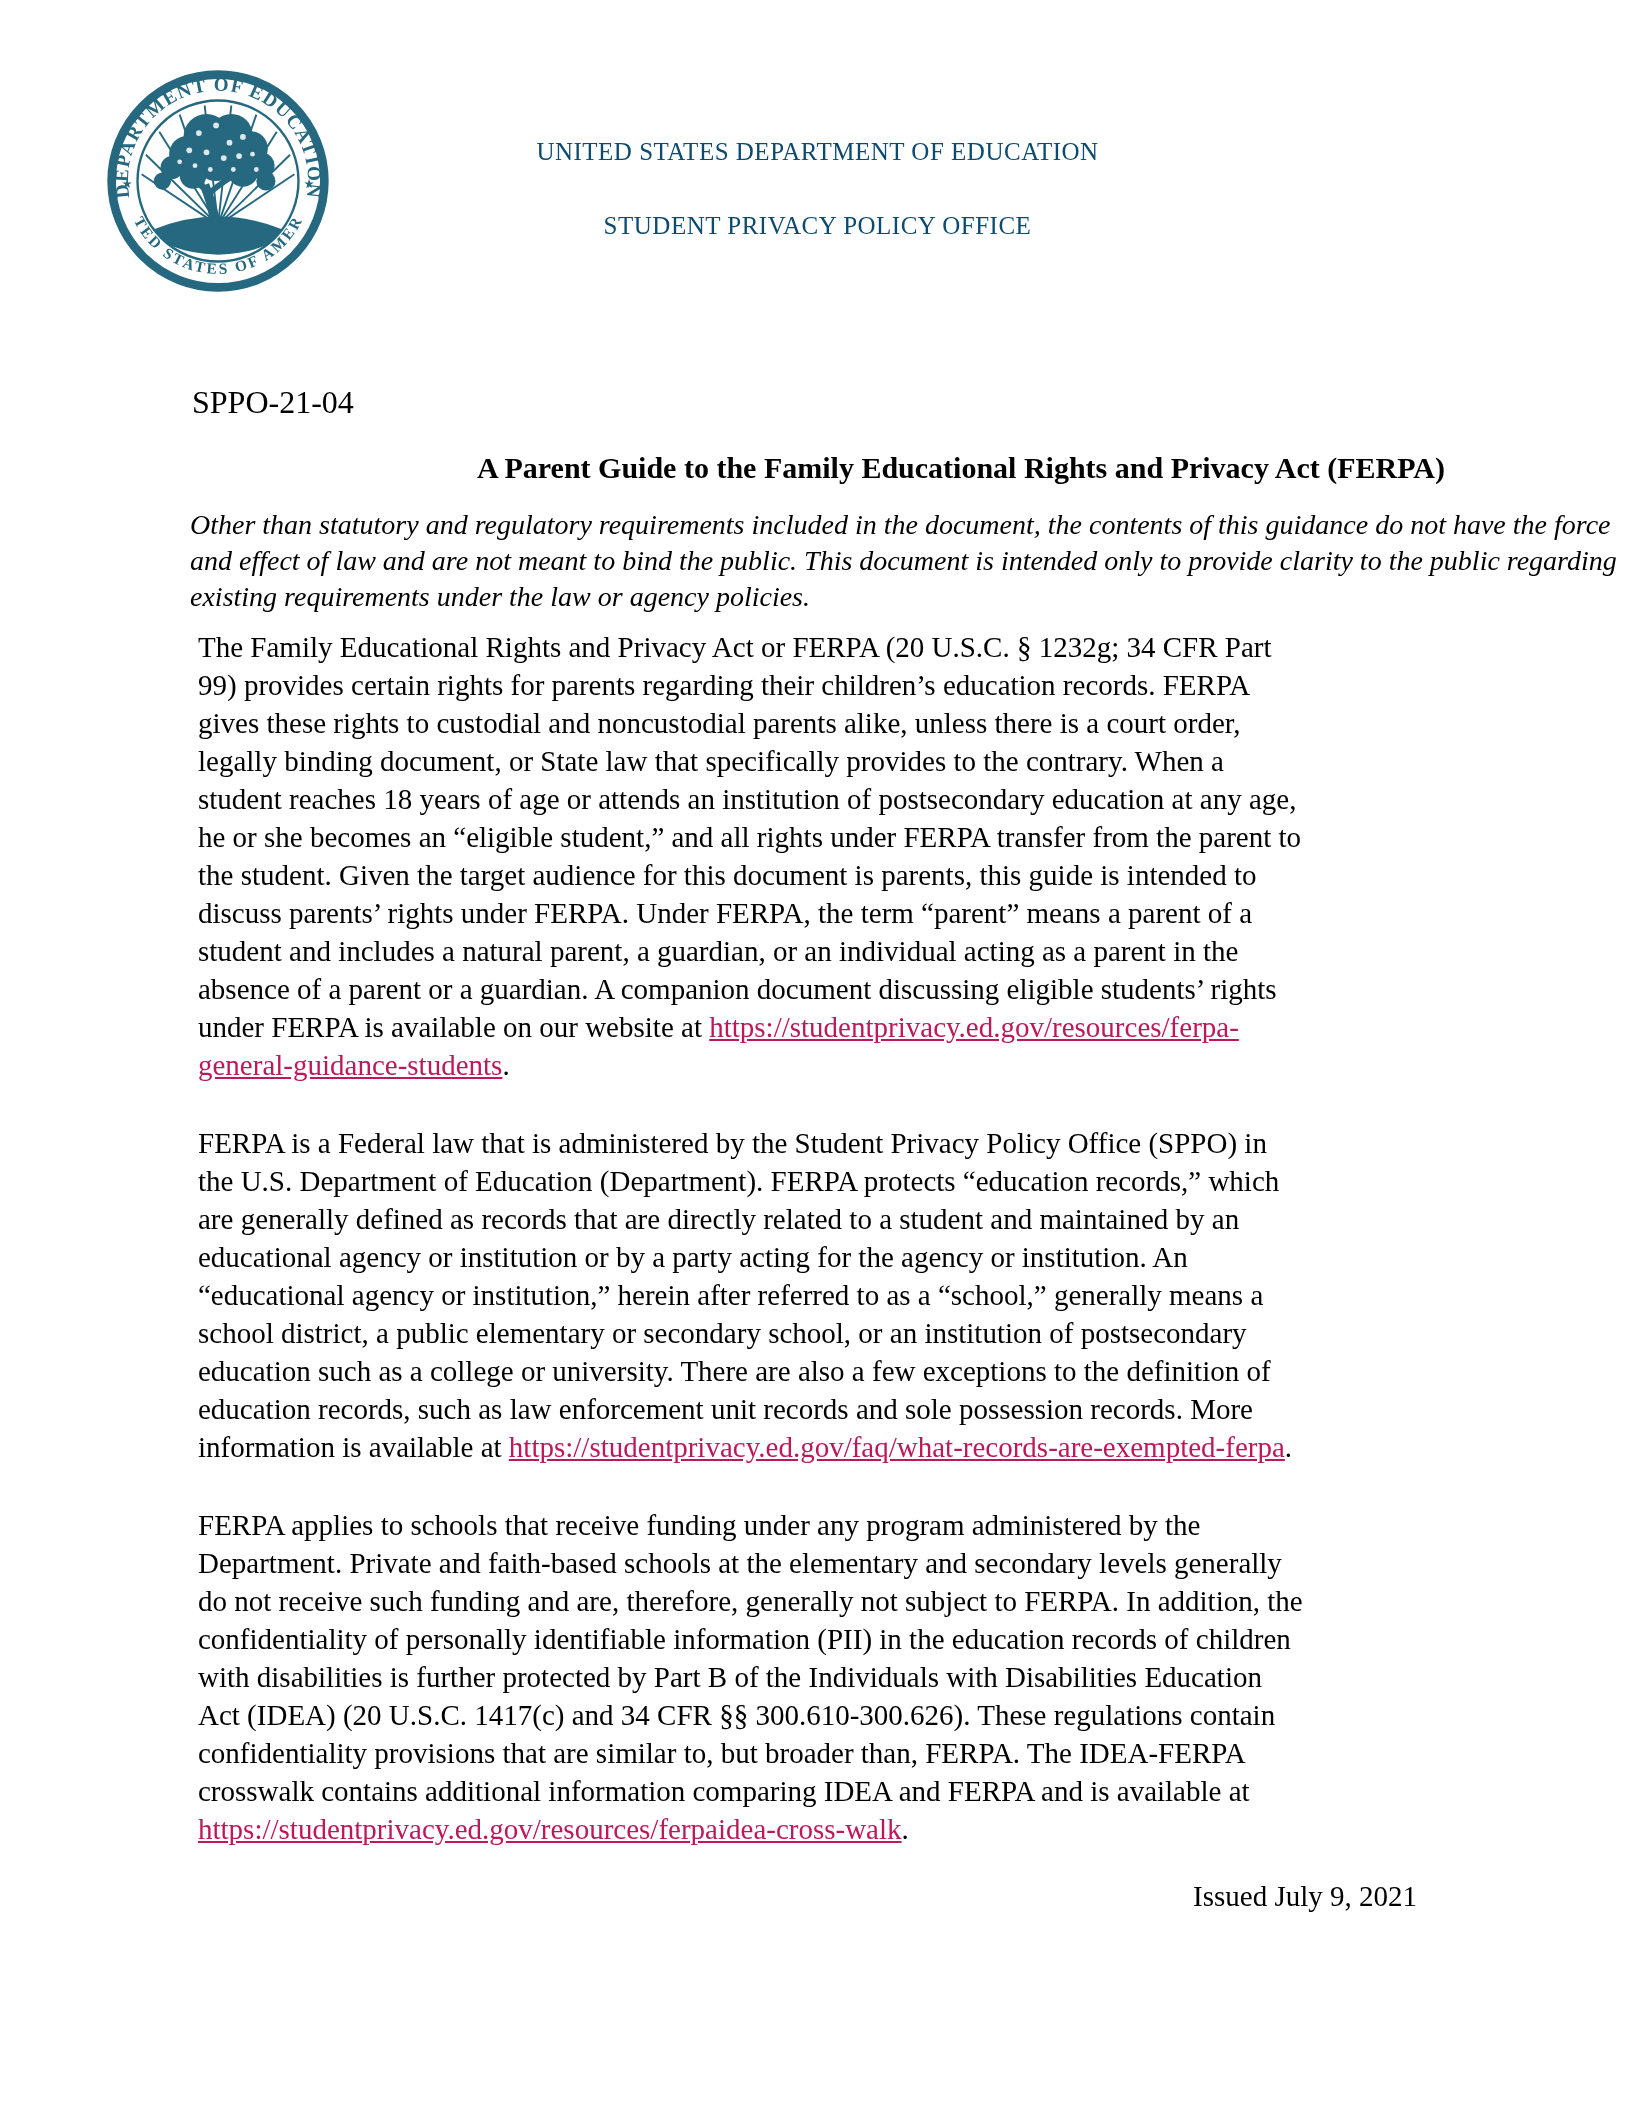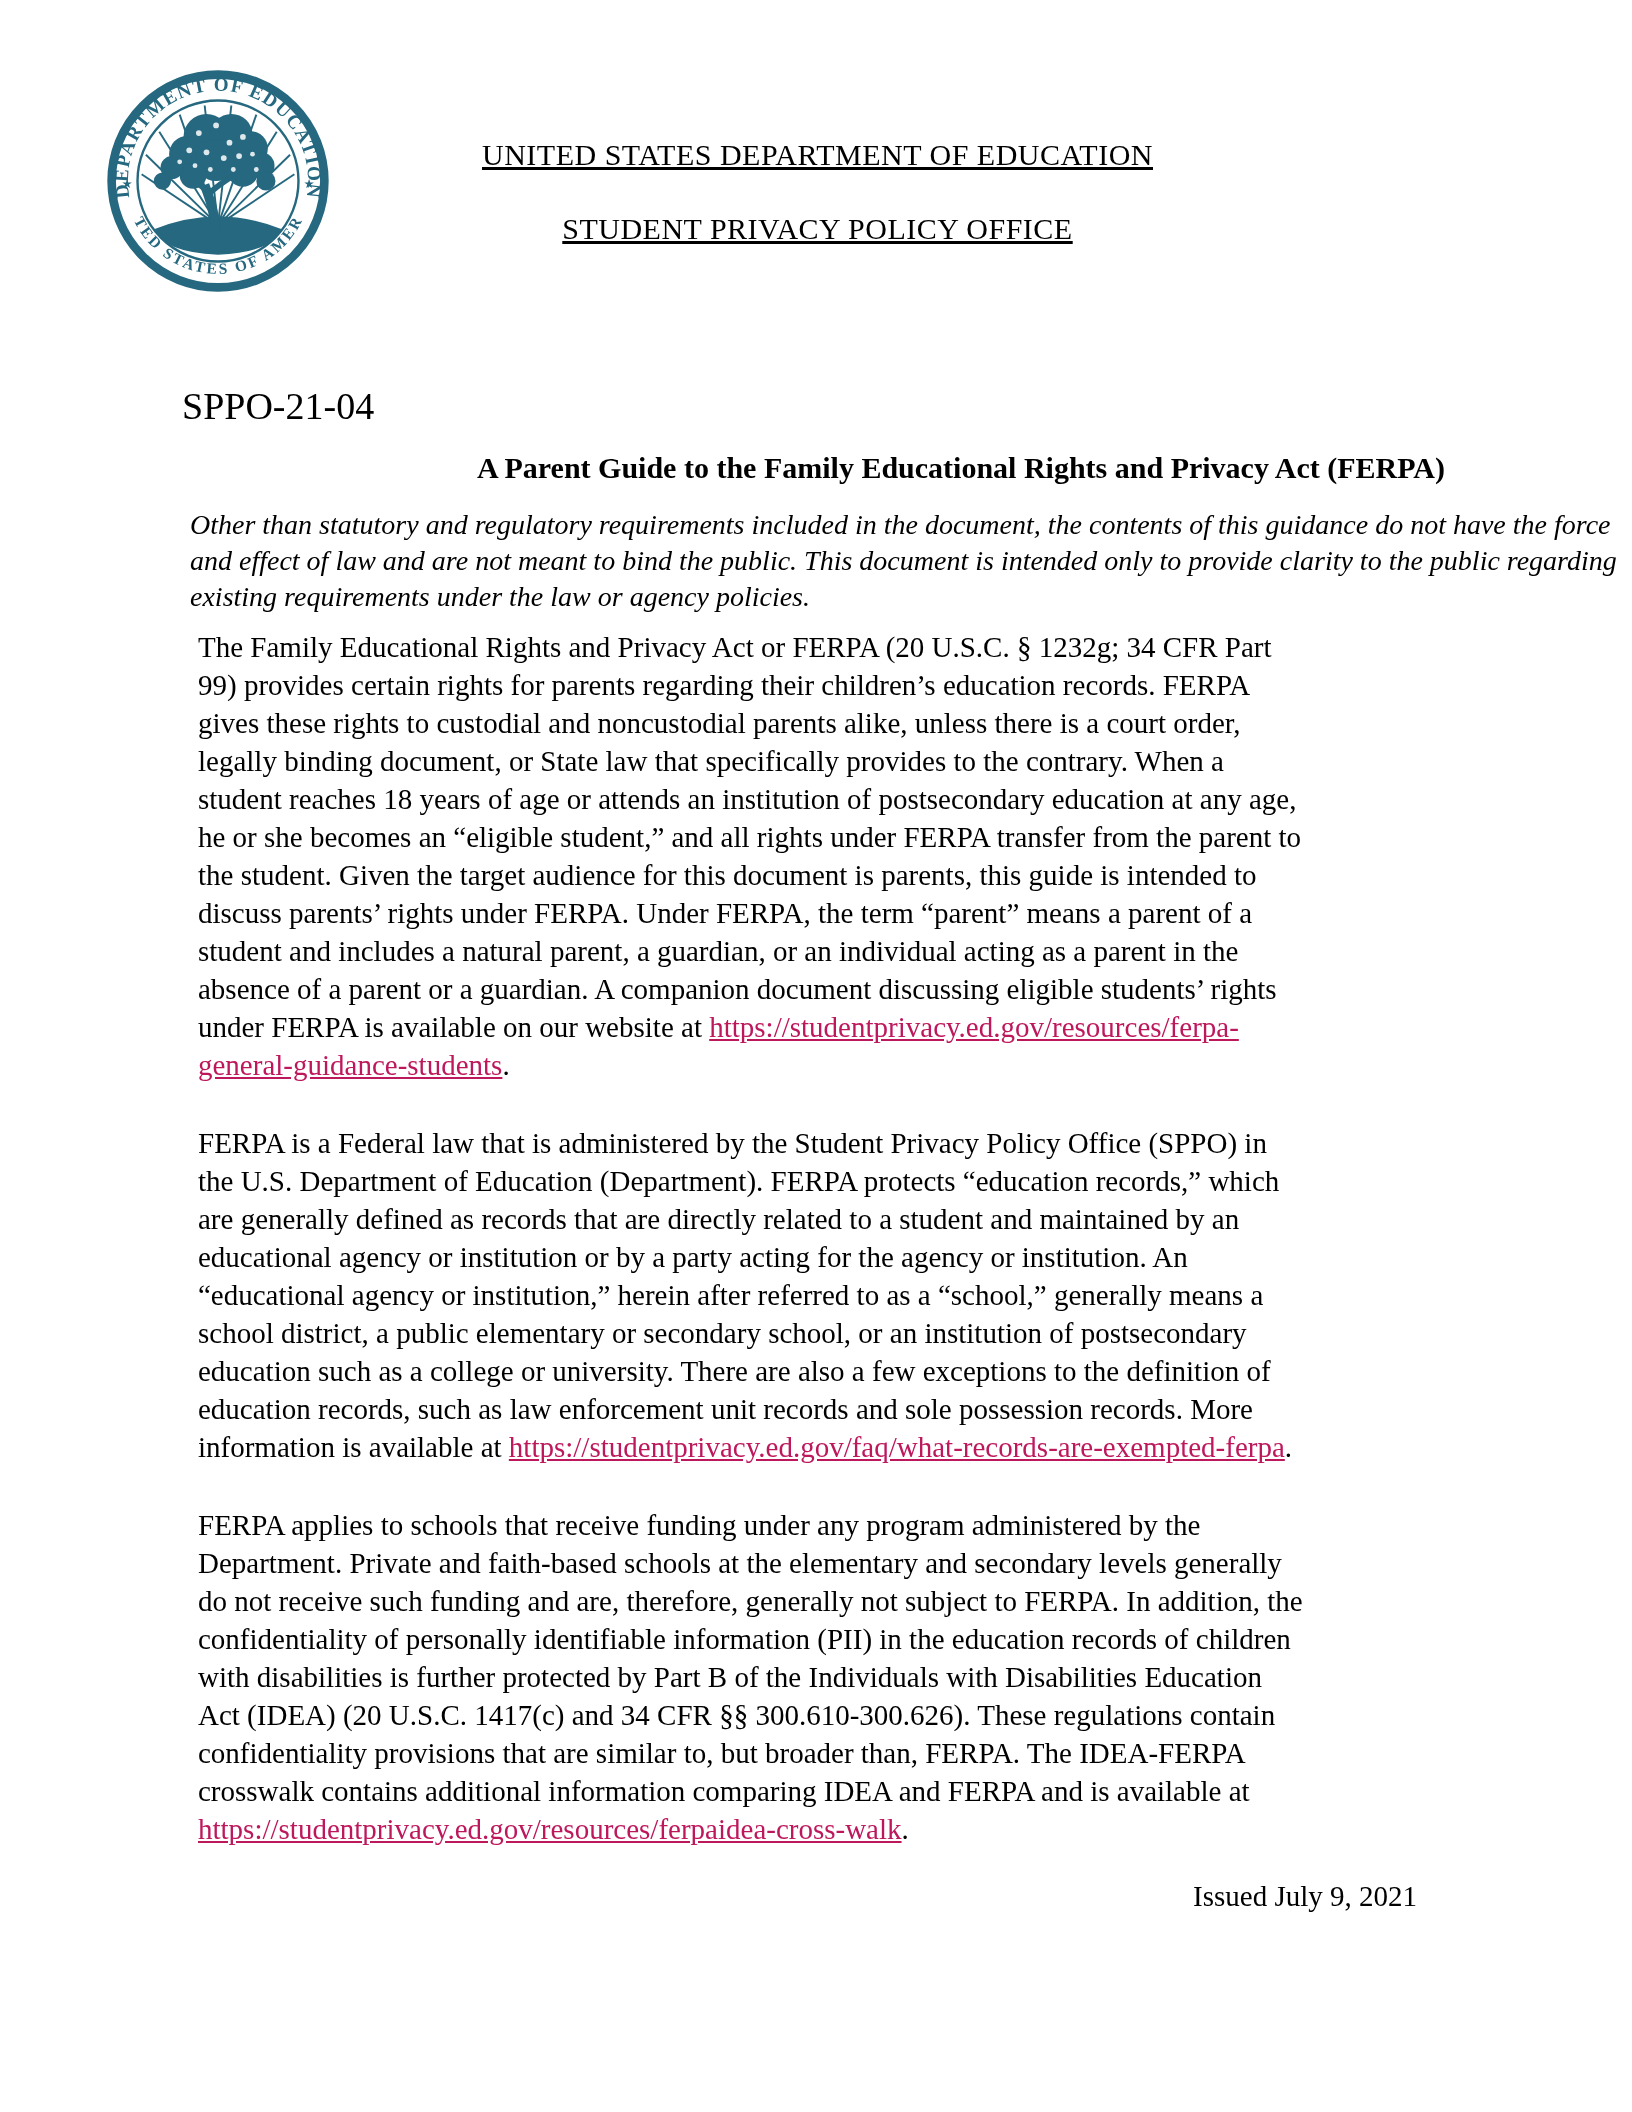--- a/index.html
+++ b/index.html
@@ -40,33 +40,32 @@
   }
   .seal-star {
     font-size: 13px;
     fill: #25687f;
   }
   .header-agency, .header-office {
     position: absolute;
     left: 190px;
     width: 1255px;
     text-align: center;
-    font-size: 30px;
-    color: #000000;
+    font-size: 25px;
+    color: #0c4a6e;
     letter-spacing: 0.5px;
     white-space: nowrap;
-    text-decoration: underline;
   }
   .header-agency { top: 138px; }
   .header-office { top: 212px; }
   .doc-number {
     position: absolute;
-    left: 182px;
+    left: 192px;
     top: 384px;
-    font-size: 38px;
+    font-size: 32px;
     white-space: nowrap;
   }
   .doc-title {
     position: absolute;
     left: 190px;
     top: 451px;
     width: 1255px;
     text-align: right;
     font-size: 30px;
     font-weight: bold;

